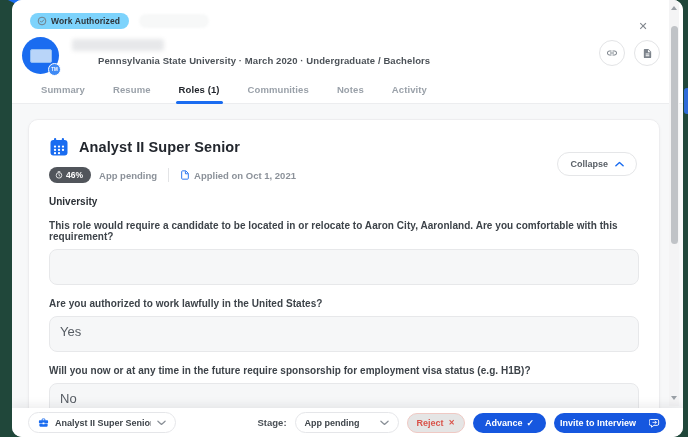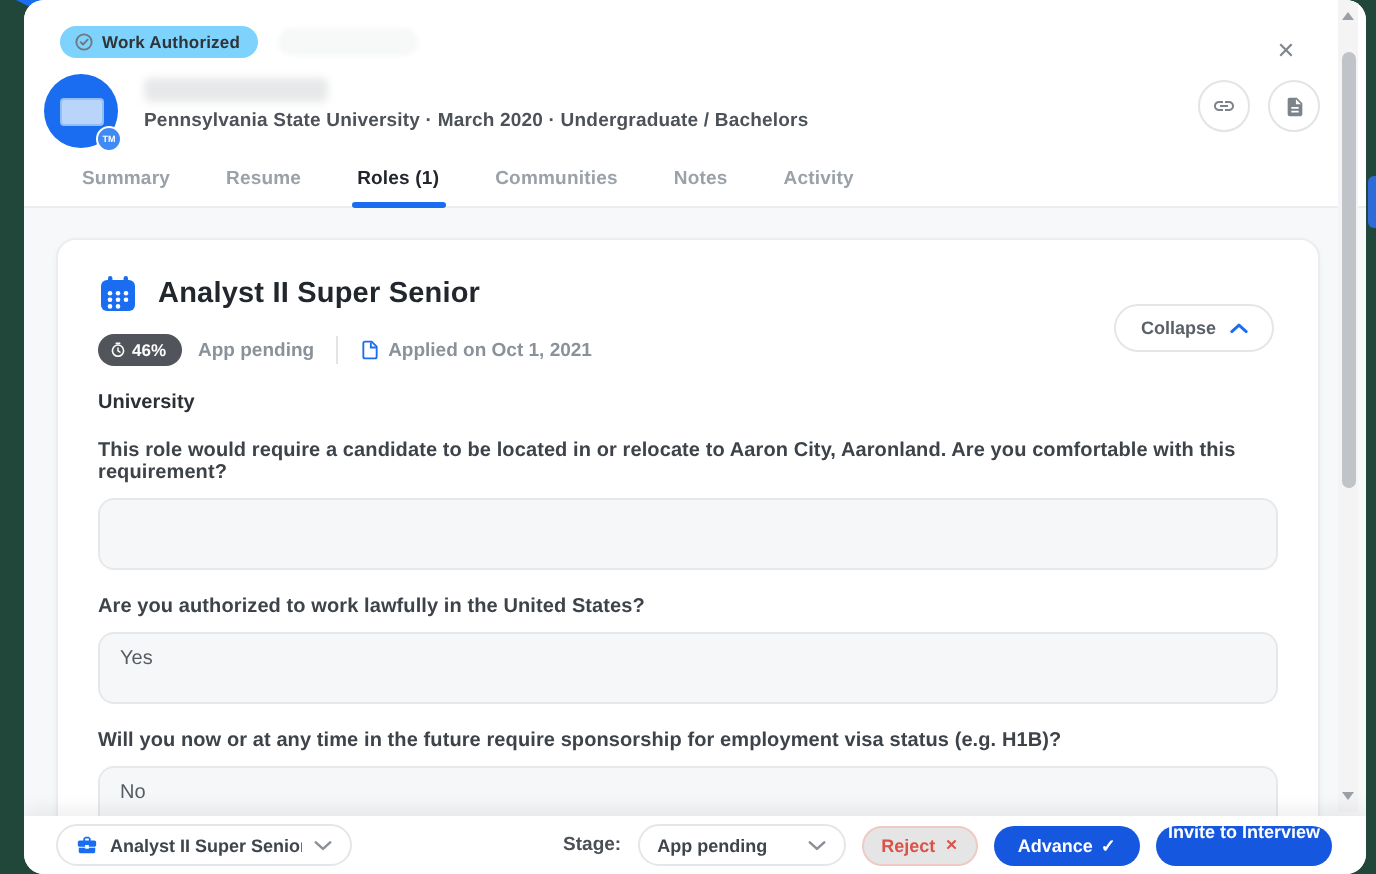--- a/index.html
+++ b/index.html
@@ -34,21 +34,21 @@
   .close-btn{position:absolute;top:18px;right:32px;width:16px;height:16px;display:flex;align-items:center;justify-content:center;
     font-size:11px;color:#80868d;cursor:pointer;line-height:1;}
   .profile-row{display:flex;align-items:flex-start;margin:8px 0 0 10px;}
   .avatar{position:relative;width:37px;height:37px;border-radius:50%;background:var(--accent-blue,#1a6cf0);flex:0 0 auto;
     display:flex;align-items:center;justify-content:center;}
   .avatar-card{width:22px;height:14px;border-radius:2px;background:#b9d5f9;border:1px solid #8fbdf5;}
   .avatar-badge{position:absolute;right:-2px;bottom:-2px;width:13px;height:13px;border-radius:50%;background:#3f8af5;
     border:1.5px solid #fff;color:#fff;font-size:4.5px;font-weight:700;display:flex;align-items:center;justify-content:center;}
   .profile-text{margin-left:13px;padding-top:2px;}
   .name-blur{width:92px;height:12px;border-radius:3px;background:#e7e8ea;filter:blur(2px);}
-  .profile-subtitle{margin-top:4px;font-size:9.5px;font-weight:700;color:#4c5258;letter-spacing:.1px;}
+  .profile-subtitle{margin-top:4px;font-size:9.5px;font-weight:700;color:#4c5258;letter-spacing:.1px;margin-left:26px;}
   .hdr-actions{position:absolute;top:40px;right:23px;display:flex;gap:9px;}
   .circle-btn{width:26px;height:26px;border-radius:50%;background:#fff;border:1px solid #e3e4e6;
     display:flex;align-items:center;justify-content:center;color:#7c838b;cursor:pointer;}
   .tabs{display:flex;gap:26px;margin-top:7px;padding-left:28px;border-bottom:1px solid #ecedef;}
   .tab{position:relative;padding:3px 1px 8px;font-size:9.5px;font-weight:700;color:#9aa1a9;cursor:pointer;letter-spacing:.1px;}
   .tab.active{color:#22262c;}
   .tab.active::after{content:"";position:absolute;left:-2px;right:-2px;bottom:-1px;height:3px;border-radius:2px;background:var(--accent-blue,#1a6cf0);}
 
   
   .role-card{position:relative;margin:15px 23px 0 16px;background:#fff;border:1px solid #ededef;border-radius:10px;
@@ -62,21 +62,21 @@
   .match-pill{display:inline-flex;align-items:center;gap:3px;background:var(--dark-pill,#51555b);color:#fff;
     border-radius:9px;padding:3px 8px 3px 6px;font-size:8.5px;font-weight:700;}
   .status-text{font-size:9.5px;color:#8b9199;font-weight:600;}
   .v-div{width:1px;height:14px;background:#e3e4e6;margin:0 3px;}
   .applied-wrap{display:flex;align-items:center;gap:4px;}
   .applied-text{font-size:9.5px;color:#8b9199;font-weight:600;}
   .responses-heading{margin-top:13px;font-size:10px;font-weight:700;color:#2b3036;}
   .qa-row{margin-top:13px;}
   .qa-question{font-size:10px;font-weight:700;color:#3d4349;letter-spacing:.05px;}
   .qa-answer{margin-top:7px;height:36px;border:1px solid #e7e8ea;background:#f6f7f8;border-radius:8px;
-    padding:7px 10px;font-size:10px;color:#565c63;overflow:hidden;}
+    padding:7px 10px;font-size:13px;color:#565c63;overflow:hidden;}
 
   
   .scrollbar{position:absolute;top:0;right:4px;bottom:31px;width:10px;background:#f4f4f5;z-index:4;}
   .sb-thumb{position:absolute;top:26px;left:1.5px;width:7px;height:218px;border-radius:4px;background:#c0c3c7;}
   .sb-up,.sb-down{position:absolute;left:2px;width:0;height:0;border-left:3px solid transparent;border-right:3px solid transparent;}
   .sb-up{top:6px;border-bottom:4px solid #9aa0a6;}
   .sb-down{bottom:6px;border-top:4px solid #9aa0a6;}
 
   
   .action-bar{position:absolute;left:0;right:0;bottom:0;height:29px;background:#fff;z-index:5;
@@ -89,21 +89,21 @@
   .stage-label{font-size:9.5px;font-weight:700;color:#4a5056;}
   .stage-select{width:104px;gap:6px;}
   .stage-select .sel-label{flex:1;font-size:9px;font-weight:600;color:#3f454b;}
   .pill-btn{display:inline-flex;align-items:center;justify-content:center;height:20px;border-radius:11px;
     font-size:9px;font-weight:700;cursor:pointer;white-space:nowrap;}
   .reject-btn{background:#e5e5e5;border:1px solid #efc9c4;color:var(--reject-red,#d9534a);padding:0 9px;gap:5px;}
   .reject-x{font-size:7.5px;}
   .blue-btn{background:var(--button-blue,#1657df);border:none;color:#fff;}
   .advance-btn{padding:0 12px;gap:4px;}
   .advance-check{font-size:9px;}
-  .invite-btn{padding:0 6px;gap:13px;flex-direction:column;}
+  .invite-btn{padding:0 6px;gap:13px;}
 
   .chev{display:inline-block;}
 </style>
 </head>
 <body>
 
 <div class="stage-root">
   <div class="bg-wedge"></div>
   <div class="bg-blue-sliver"></div>
 

